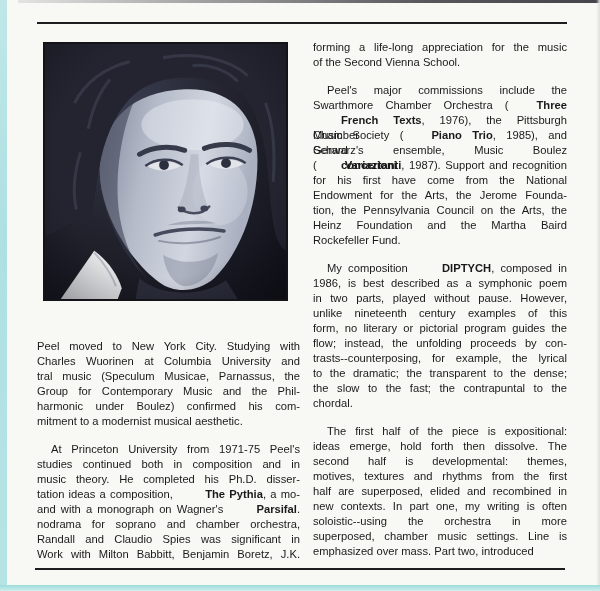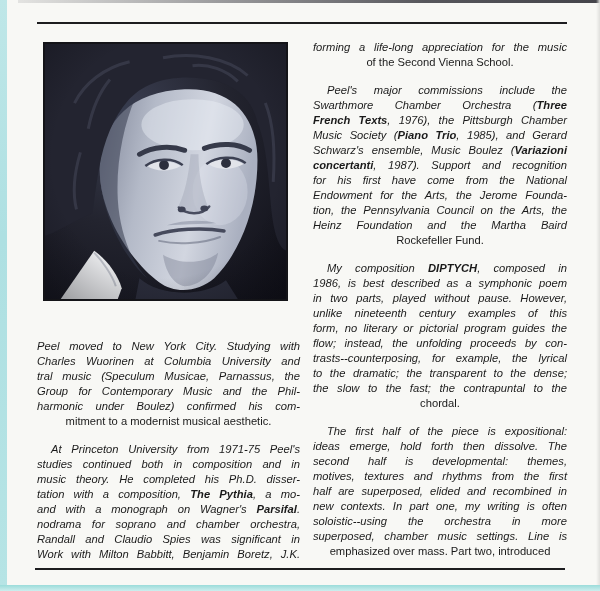--- a/index.html
+++ b/index.html
@@ -33,25 +33,25 @@
     border:2px solid #141418;box-sizing:border-box;background:#15151e;
   }
   .photo svg{display:block;width:100%;height:100%;}
   .col{position:absolute;}
   .col-left{left:37px;top:315px;width:263px;margin-top:24px;}
   .col-right{left:313px;top:40px;width:254px;}
   .para{margin:0;}
   .para + .para{margin-top:13px;}
   .line{
     height:15px;line-height:15px;font-size:11.2px;
-    white-space:nowrap;letter-spacing:0;text-align:center;
+    white-space:nowrap;letter-spacing:0;
   }
-  .line.j{text-align:justify;text-align-last:justify;white-space:normal;font-style:italic;}
+  .line.j{text-align:justify;text-align-last:justify;white-space:normal;}
   .line.ind{text-indent:14px;}
-  .line b{font-weight:bold;}
+  .line b{font-weight:bold;padding-left:28px;}
 </style>
 </head>
 <body>
 
 <div class="edge-top"></div>
 <div class="edge-left"></div>
 <div class="edge-bottom"></div>
 <div class="edge-right"></div>
 
 <div class="rule rule-top"></div>
@@ -134,21 +134,21 @@
       <div class="line j"><span>Charles Wuorinen at Columbia University and</span></div>
       <div class="line j"><span>tral music (Speculum Musicae, Parnassus, the</span></div>
       <div class="line j"><span>Group for Contemporary Music and the Phil-</span></div>
       <div class="line j"><span>harmonic under Boulez) confirmed his com-</span></div>
       <div class="line"><span>mitment to a modernist musical aesthetic.</span></div>
     </div>
     <div class="para">
       <div class="line j ind"><span>At Princeton University from 1971-75 Peel's</span></div>
       <div class="line j"><span>studies continued both in composition and in</span></div>
       <div class="line j"><span>music theory.  He completed his Ph.D. disser-</span></div>
-      <div class="line j"><span>tation with a composition, </span><b>The Pythia</b><span>, a mo-</span></div>
+      <div class="line j"><span>tation ideas a composition, </span><b>The Pythia</b><span>, a mo-</span></div>
       <div class="line j"><span>and with a monograph on Wagner's </span><b>Parsifal</b><span>.</span></div>
       <div class="line j"><span>nodrama for soprano and chamber orchestra,</span></div>
       <div class="line j"><span>Randall and Claudio Spies was significant in</span></div>
       <div class="line j"><span>Work with Milton Babbitt, Benjamin Boretz, J.K.</span></div>
     </div>
   </div>
 <div class="col col-right">
     <div class="para">
       <div class="line j"><span>forming a life-long appreciation for the music</span></div>
       <div class="line"><span>of the Second Vienna School.</span></div>

